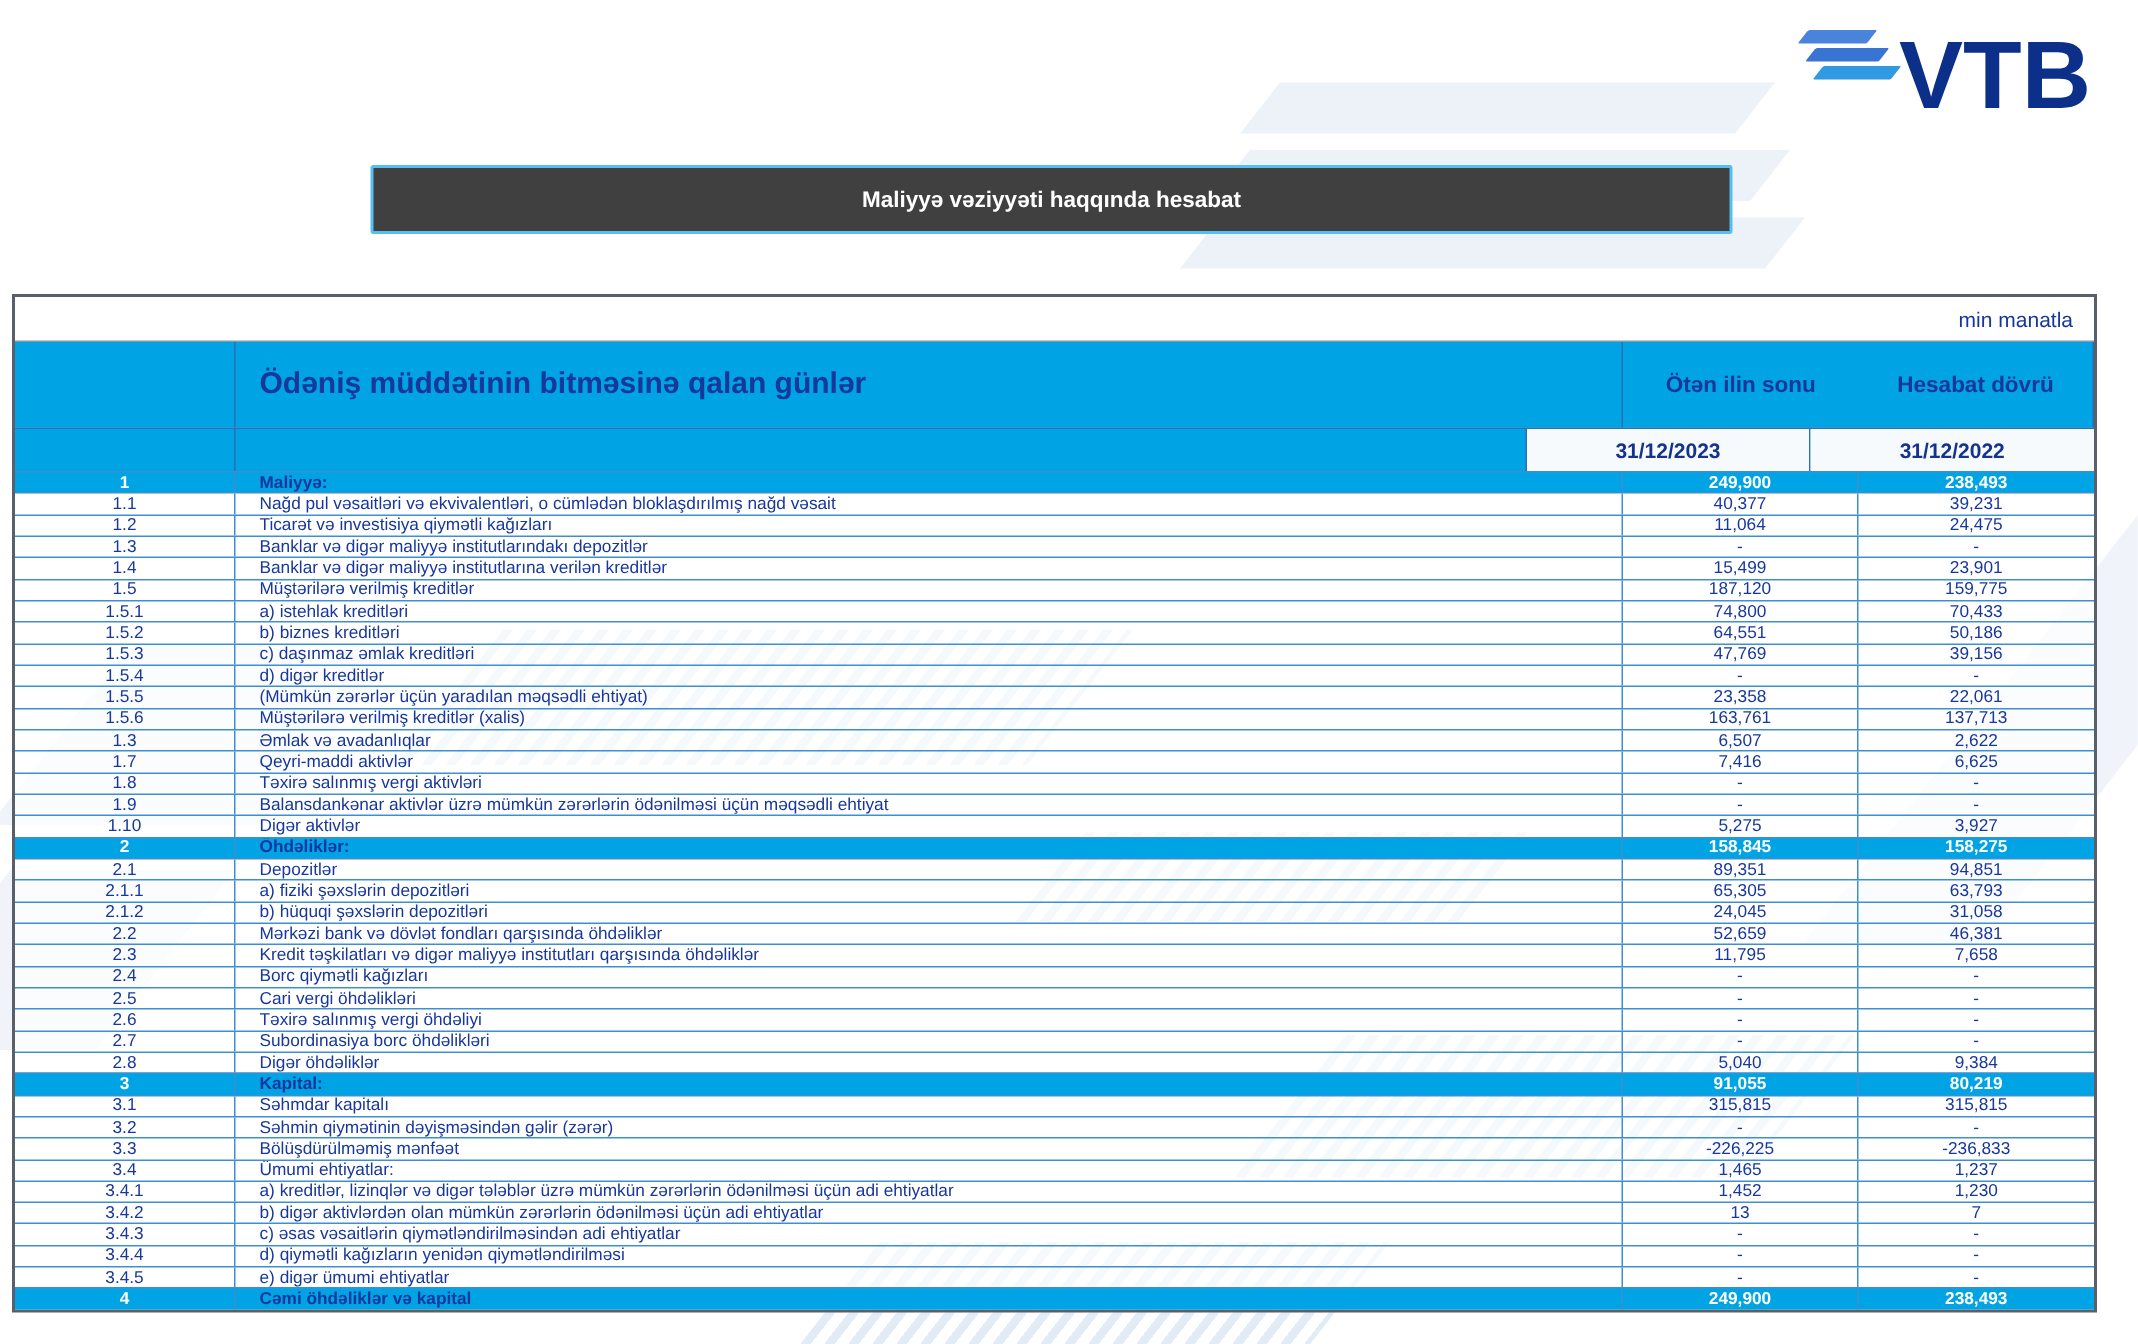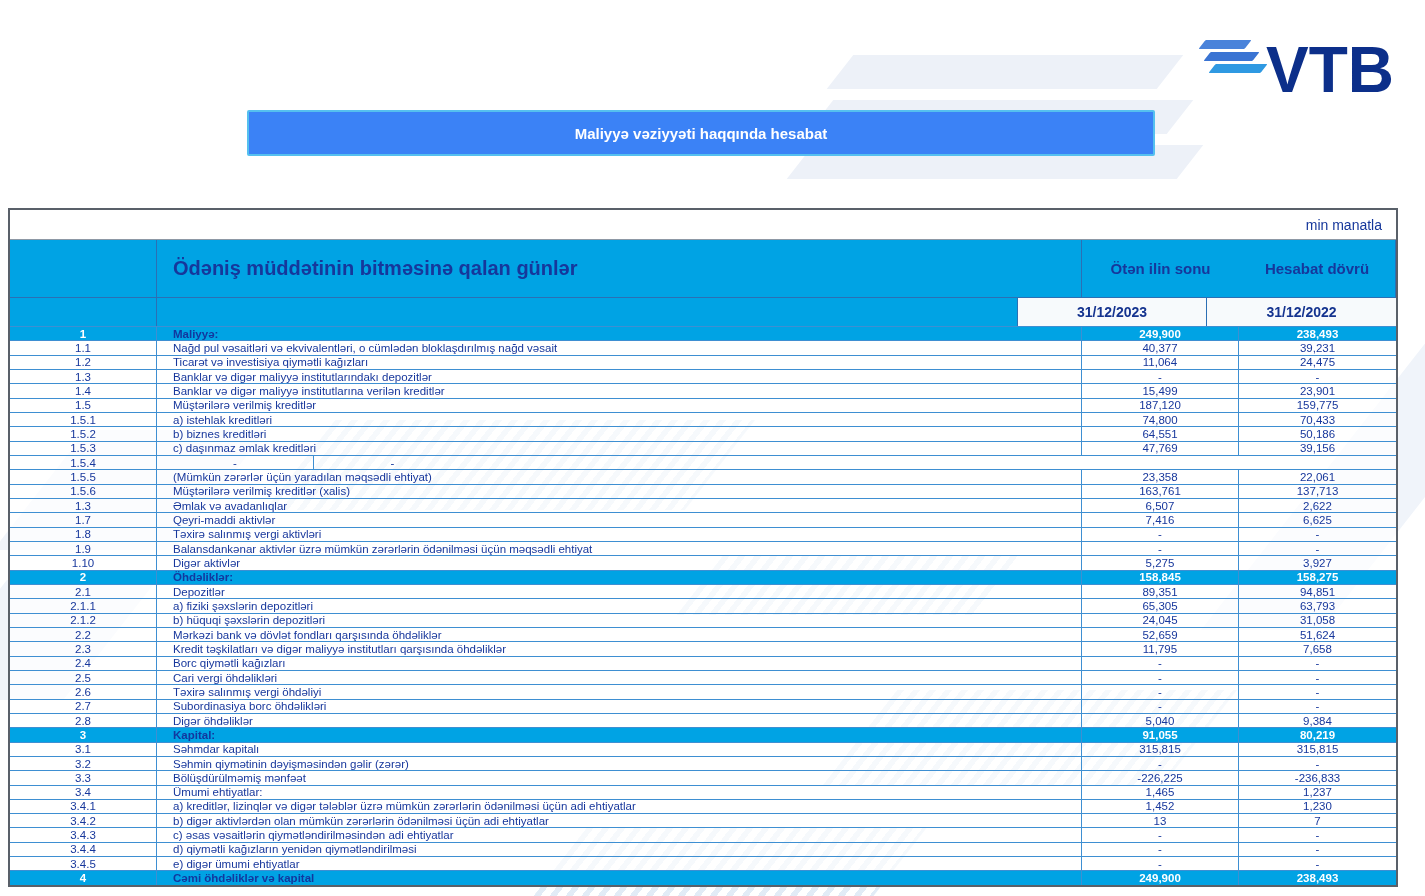--- a/index.html
+++ b/index.html
@@ -8,37 +8,37 @@
     position:relative; width:1425px; height:896px;
     background:#ffffff; overflow:hidden;
   }
   
   .wm { position:absolute; background:#edf1f8; transform:skewX(-38deg); }
   .wm-hatch {
     position:absolute; transform:skewX(-38deg);
     background:repeating-linear-gradient(90deg, rgba(190,212,235,.45) 0 7px, rgba(255,255,255,0) 7px 16px);
   }
   
-  .logo { position:absolute; top:14px; left:1196px; display:flex;margin-top:20px; }
+  .logo { position:absolute; top:14px; left:1196px; display:flex; }
   .stripes { position:relative; width:70px; height:40px; margin-top:6px; }
   .stripe { position:absolute; height:9px; border-radius:1px; transform:skewX(-38deg); }
   .s1 { top:0;   left:6px;  width:46px; background:#4a83da; }
   .s2 { top:12px; left:11px; width:49px; background:#3a74d3; }
   .s3 { top:24px; left:16px; width:52px; background:#2f99e2; }
   .logo-text { color:#0c2f8a; font-size:64px; font-weight:800; line-height:72px; letter-spacing:0; }
   
   .title-bar {
     position:absolute; left:247px; top:110px; width:908px; height:46px;
-    background:#3b82f6; border:2px solid #55c0ef; border-radius:2px;
+    background:#404040; border:2px solid #55c0ef; border-radius:2px;
     display:flex; align-items:center; justify-content:center;
     color:#ffffff; font-size:15px; font-weight:700;
   }
   
   .tbl {
-    position:absolute; left:8px; top:208px; width:1390px;
+    position:absolute; left:8px; top:196px; width:1390px;
     border:2px solid #596069; background:rgba(255,255,255,.35);
   }
   .unit-row {
     height:30px; display:flex; align-items:center; justify-content:flex-end;
     background:rgba(255,255,255,.9); padding-right:14px;
     color:#16379b; font-size:14px; border-bottom:1px solid #8d98a5;
   }
   .head-row { display:flex; height:57px; background:#00a3e4; color:#16379b; }
   .h-num  { width:147px; border-right:1.5px solid #2b6fb4; }
   .h-desc { flex:1; display:flex; align-items:center; padding-left:16px;
@@ -179,20 +179,21 @@
     <div class="c-val">50,186</div>
   </div>
         <div class="t-row">
     <div class="c-num">1.5.3</div>
     <div class="c-desc">c) daşınmaz əmlak kreditləri</div>
     <div class="c-val first">47,769</div>
     <div class="c-val">39,156</div>
   </div>
         <div class="t-row">
     <div class="c-num">1.5.4</div>
+    <div class="c-desc">d) digər kreditlər</div>
     <div class="c-val first">-</div>
     <div class="c-val">-</div>
   </div>
         <div class="t-row">
     <div class="c-num">1.5.5</div>
     <div class="c-desc">(Mümkün zərərlər üçün yaradılan məqsədli ehtiyat)</div>
     <div class="c-val first">23,358</div>
     <div class="c-val">22,061</div>
   </div>
         <div class="t-row">
@@ -252,21 +253,21 @@
         <div class="t-row">
     <div class="c-num">2.1.2</div>
     <div class="c-desc">b) hüquqi şəxslərin depozitləri</div>
     <div class="c-val first">24,045</div>
     <div class="c-val">31,058</div>
   </div>
         <div class="t-row">
     <div class="c-num">2.2</div>
     <div class="c-desc">Mərkəzi bank və dövlət fondları qarşısında öhdəliklər</div>
     <div class="c-val first">52,659</div>
-    <div class="c-val">51,624</div>
+    <div class="c-val">46,381</div>
   </div>
         <div class="t-row">
     <div class="c-num">2.3</div>
     <div class="c-desc">Kredit təşkilatları və digər maliyyə institutları qarşısında öhdəliklər</div>
     <div class="c-val first">11,795</div>
     <div class="c-val">7,658</div>
   </div>
         <div class="t-row">
     <div class="c-num">2.4</div>
     <div class="c-desc">Borc qiymətli kağızları</div>

